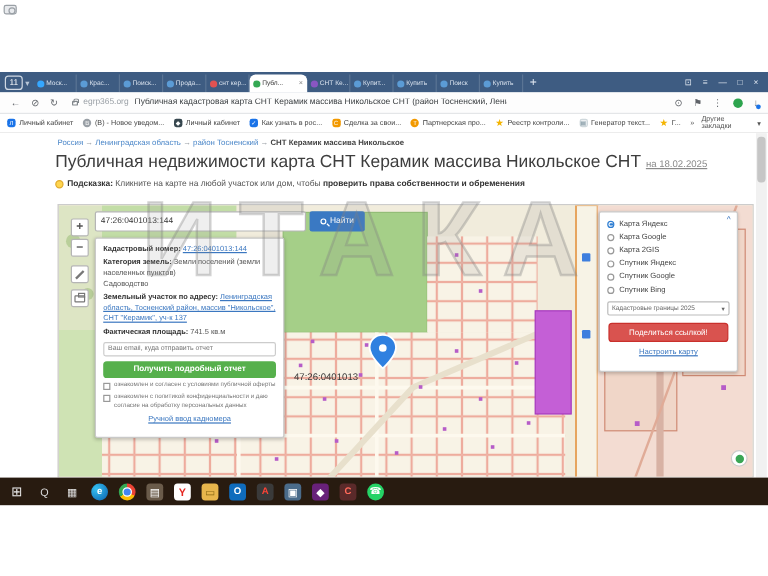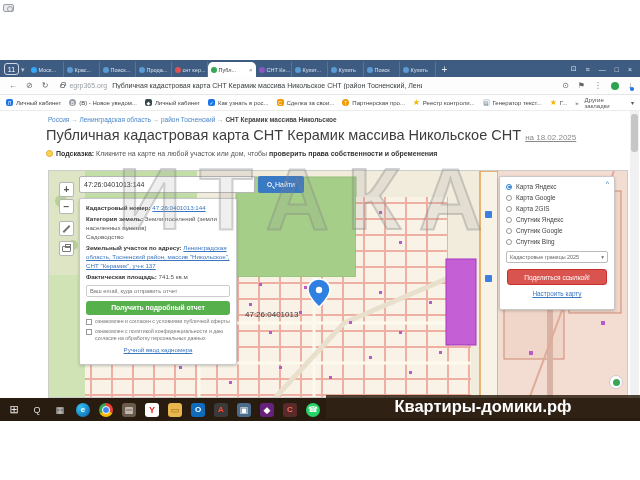--- a/index.html
+++ b/index.html
@@ -245,21 +245,21 @@
     <div class="breadcrumb">
       <a>Россия</a>
       <span>→</span>
       <a>Ленинградская область</a>
       <span>→</span>
       <a>район Тосненский</a>
       <span>→</span>
       <span class="last">СНТ Керамик массива Никольское</span>
     </div>
     <div class="pgtitle">
-      <span>Публичная кадастровая карта СНТ Керамик массива Никольское СНТ</span>
+      <span>Публичная недвижимости карта СНТ Керамик массива Никольское СНТ</span>
       <span class="date">на 18.02.2025</span>
     </div>
     <div class="hint">
       <span class="bulb"></span>
       <span><b>Подсказка:</b> <span>Кликните на карте на любой участок или дом, чтобы</span> <b>проверить права собственности и обременения</b></span>
     </div>
 
     <div class="map">
       <svg width="580" height="228" viewBox="0 0 580 228">
         <defs>
@@ -420,14 +420,13 @@
     <span class="tbi yandex">Y</span>
     <span class="tbi explorer">▭</span>
     <span class="tbi outlook">O</span>
     <span class="tbi acrobat">A</span>
     <span class="tbi photos">▣</span>
     <span class="tbi purple">◆</span>
     <span class="tbi redc">C</span>
     <span class="tbi whatsapp">☎</span>
   </div>
 
-  <div class="wm-bottom">Квартиры-домики.рф</div>
 </div>
 
 </body></html>

